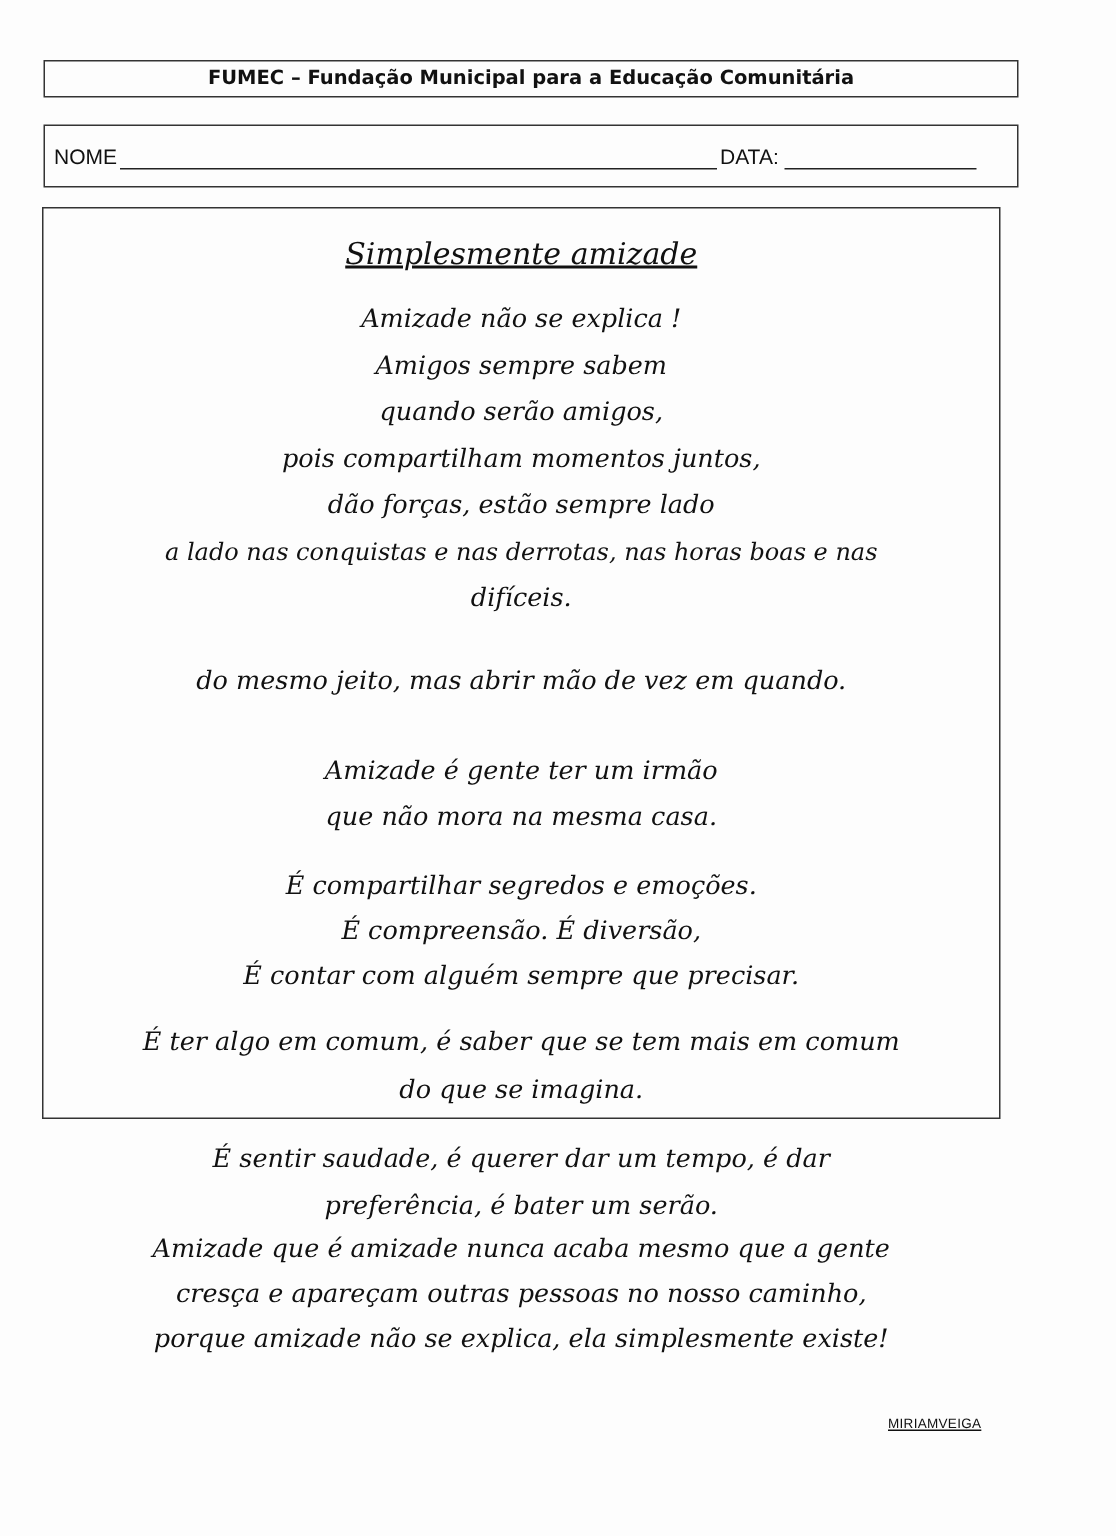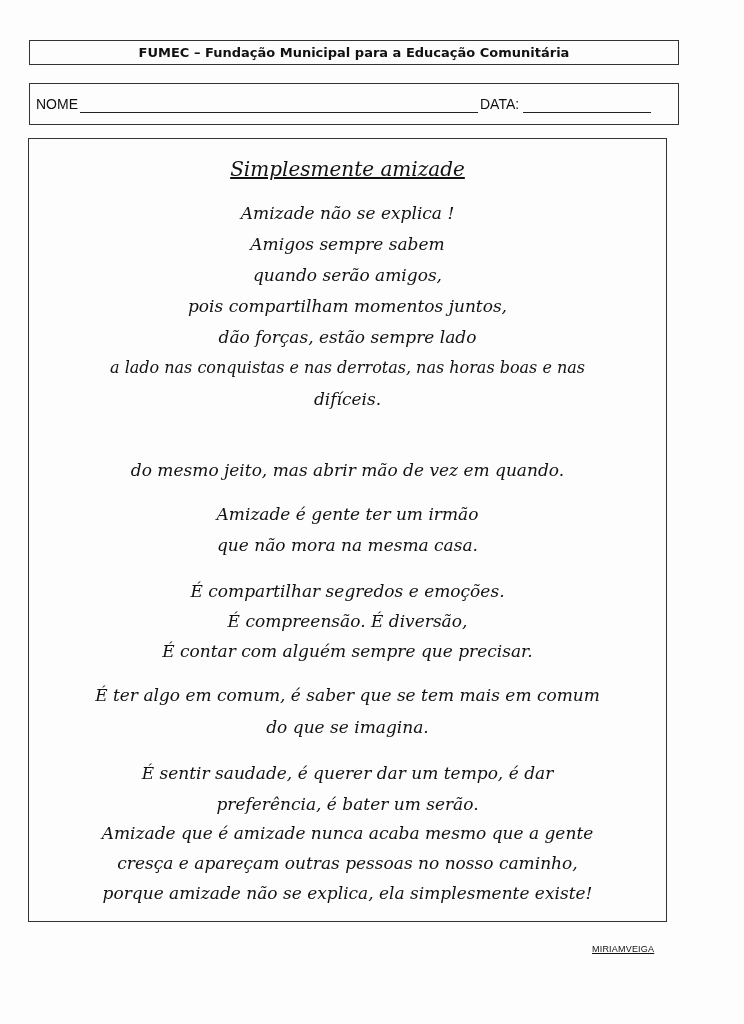--- a/index.html
+++ b/index.html
@@ -15,21 +15,21 @@
     font-family: "DejaVu Sans", sans-serif; font-weight: bold; font-size: 13px;
   }
   .name-box {
     position: absolute; left: 29px; top: 83px; width: 650px; height: 42px;
     border: 1.5px solid #333; box-sizing: border-box;
     font-family: "Liberation Sans", sans-serif; font-size: 14px; text-align: right;
   }
   .name-box .lbl { position: absolute; top: 12px; }
   .name-box .line { position: absolute; top: 28px; border-bottom: 1.3px solid #222; height: 0; }
   .main-box {
-    position: absolute; left: 28px; top: 138px; width: 639px; height: 784px;
+    position: absolute; left: 28px; top: 138px; width: 639px; height: 608px;
     border: 1.5px solid #333; box-sizing: border-box;
   }
   .poem {
     font-family: "DejaVu Serif", serif; font-style: italic;
     font-size: 17px; text-align: center; color: #111;
     position: absolute; left: 0; width: 100%;
     white-space: nowrap;
   }
   .title {
     font-family: "DejaVu Serif", serif; font-style: italic;
@@ -60,21 +60,21 @@
   <div class="title">Simplesmente amizade</div>
 
   <div class="poem" style="top:64px;">Amizade não se explica !</div>
   <div class="poem" style="top:95px;">Amigos sempre sabem</div>
   <div class="poem" style="top:126px;">quando serão amigos,</div>
   <div class="poem" style="top:157px;">pois compartilham momentos juntos,</div>
   <div class="poem" style="top:188px;">dão forças, estão sempre lado</div>
   <div class="poem" style="top:219px; font-size:16px;">a lado nas conquistas e nas derrotas, nas horas boas e nas</div>
   <div class="poem" style="top:250px;">difíceis.</div>
 
-  <div class="poem" style="top:321px;font-style:italic;">do mesmo jeito, mas abrir mão de vez em quando.</div>
+  <div class="poem" style="top:305px;font-style:italic;">do mesmo jeito, mas abrir mão de vez em quando.</div>
 
   <div class="poem" style="top:365px;">Amizade é gente ter um irmão</div>
   <div class="poem" style="top:396px;">que não mora na mesma casa.</div>
 
   <div class="poem" style="top:442px;">É compartilhar segredos e emoções.</div>
   <div class="poem" style="top:472px;">É compreensão. É diversão,</div>
   <div class="poem" style="top:502px;">É contar com alguém sempre que precisar.</div>
 
   <div class="poem" style="top:546px;">É ter algo em comum, é saber que se tem mais em comum</div>
   <div class="poem" style="top:578px;">do que se imagina.</div>

